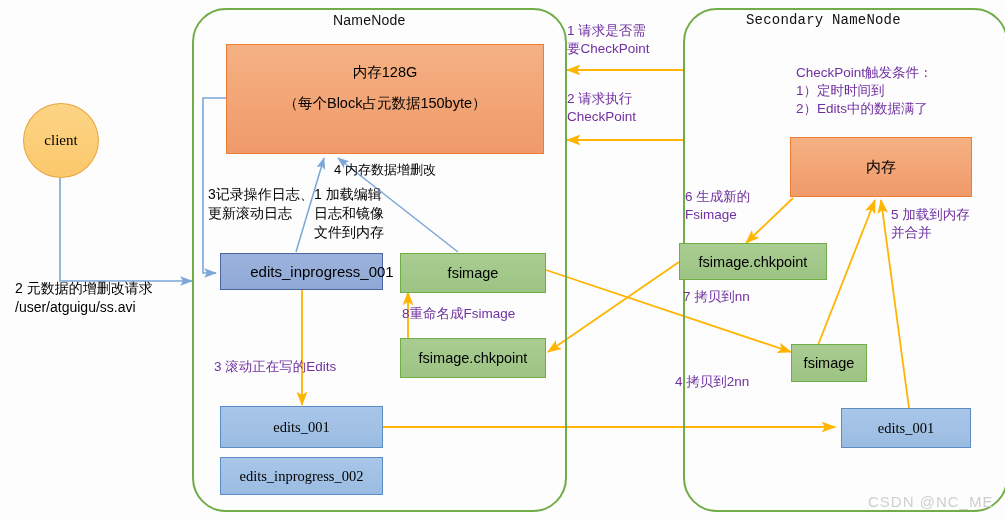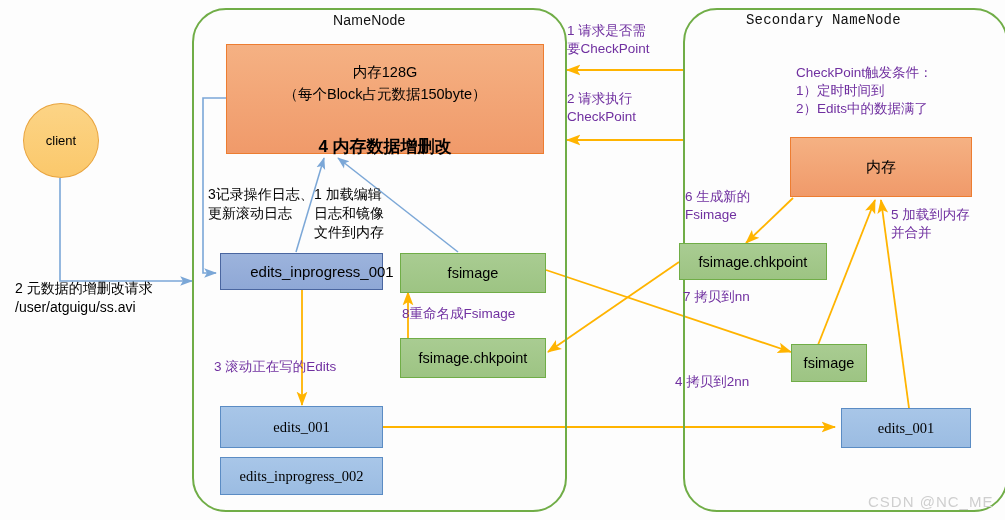--- a/index.html
+++ b/index.html
@@ -25,42 +25,42 @@
 
   
   .mem{
     background:linear-gradient(180deg,#F5B183 0%,#F09A6A 100%);
     border:1px solid #ED7D31;color:#000;
   }
   .mem-128{
     flex-direction:column;justify-content:flex-start;padding-top:16px;font-size:14.5px;
     line-height:1.55;
   }
-  .mem-128 .sub{margin-top:28px;font-size:17px;font-weight:bold;}
+  .mem-128 .sub{margin-top:36px;font-size:13px;}
 
   
   .blue{
     background:linear-gradient(180deg,#9CB3DC 0%,#8FA8D6 100%);
     border:1px solid #4A66A0;color:#000;font-size:15px;padding-left:41px;
   }
   .blue-light{
     background:linear-gradient(180deg,#A8C6E8 0%,#9BBCE2 100%);
     border:1px solid #5B8CC4;color:#000;font-size:14.5px;font-family:Liberation Serif, serif;
   }
 
   
   .green{
     background:linear-gradient(180deg,#A9CC92 0%,#9DC483 100%);
     border:1px solid #70AD47;color:#000;font-size:14.5px;
   }
 
   
   .client{
     background:linear-gradient(180deg,#FCD486 0%,#FBC86B 100%);
-    border:1px solid #E8A33D;border-radius:50%;color:#000;font-size:13px;
+    border:1px solid #E8A33D;border-radius:50%;color:#000;font-size:15px;font-family:Liberation Serif, serif;
   }
 
   
   .lbl{position:absolute;white-space:pre;line-height:1.35;}
   .lbl-purple{color:#7030A0;font-size:13.5px;}
   .lbl-black{color:#000;font-size:14px;}
   .watermark{
     position:absolute;color:#cfcfcf;font-size:15px;letter-spacing:1px;
   }
 </style>
@@ -104,21 +104,21 @@
     <path d="M807,345 L864,200" fill="none" stroke="#FFB400" stroke-width="1.8" marker-end="url(#ar-orange)"></path>
 
     <path d="M898,408 L870,200" fill="none" stroke="#FFB400" stroke-width="1.8" marker-end="url(#ar-orange)"></path>
 
     <path d="M782,198 L735,243" fill="none" stroke="#FFB400" stroke-width="1.8" marker-end="url(#ar-orange)"></path>
   </svg>
 
   <div class="node container" style="left:181px;top:8px;width:375px;height:504px;"></div>
   <div class="container-title" style="left:322px;top:12px;">NameNode</div>
 
-  <div class="node mem mem-128" style="left:215px;top:44px;width:318px;height:110px;">
+  <div class="node mem mem-128" style="left:215px;top:44px;width:318px;height:110px;gap:9px;">
     <div>内存128G</div>
     <div>（每个Block占元数据150byte）</div>
     <div class="sub">4 内存数据增删改</div>
   </div>
 
   <div class="node blue" style="left:209px;top:253px;width:163px;height:37px;">edits_inprogress_001</div>
 
   <div class="node green" style="left:389px;top:253px;width:146px;height:40px;">fsimage</div>
 
   <div class="node green" style="left:389px;top:338px;width:146px;height:40px;">fsimage.chkpoint</div>

